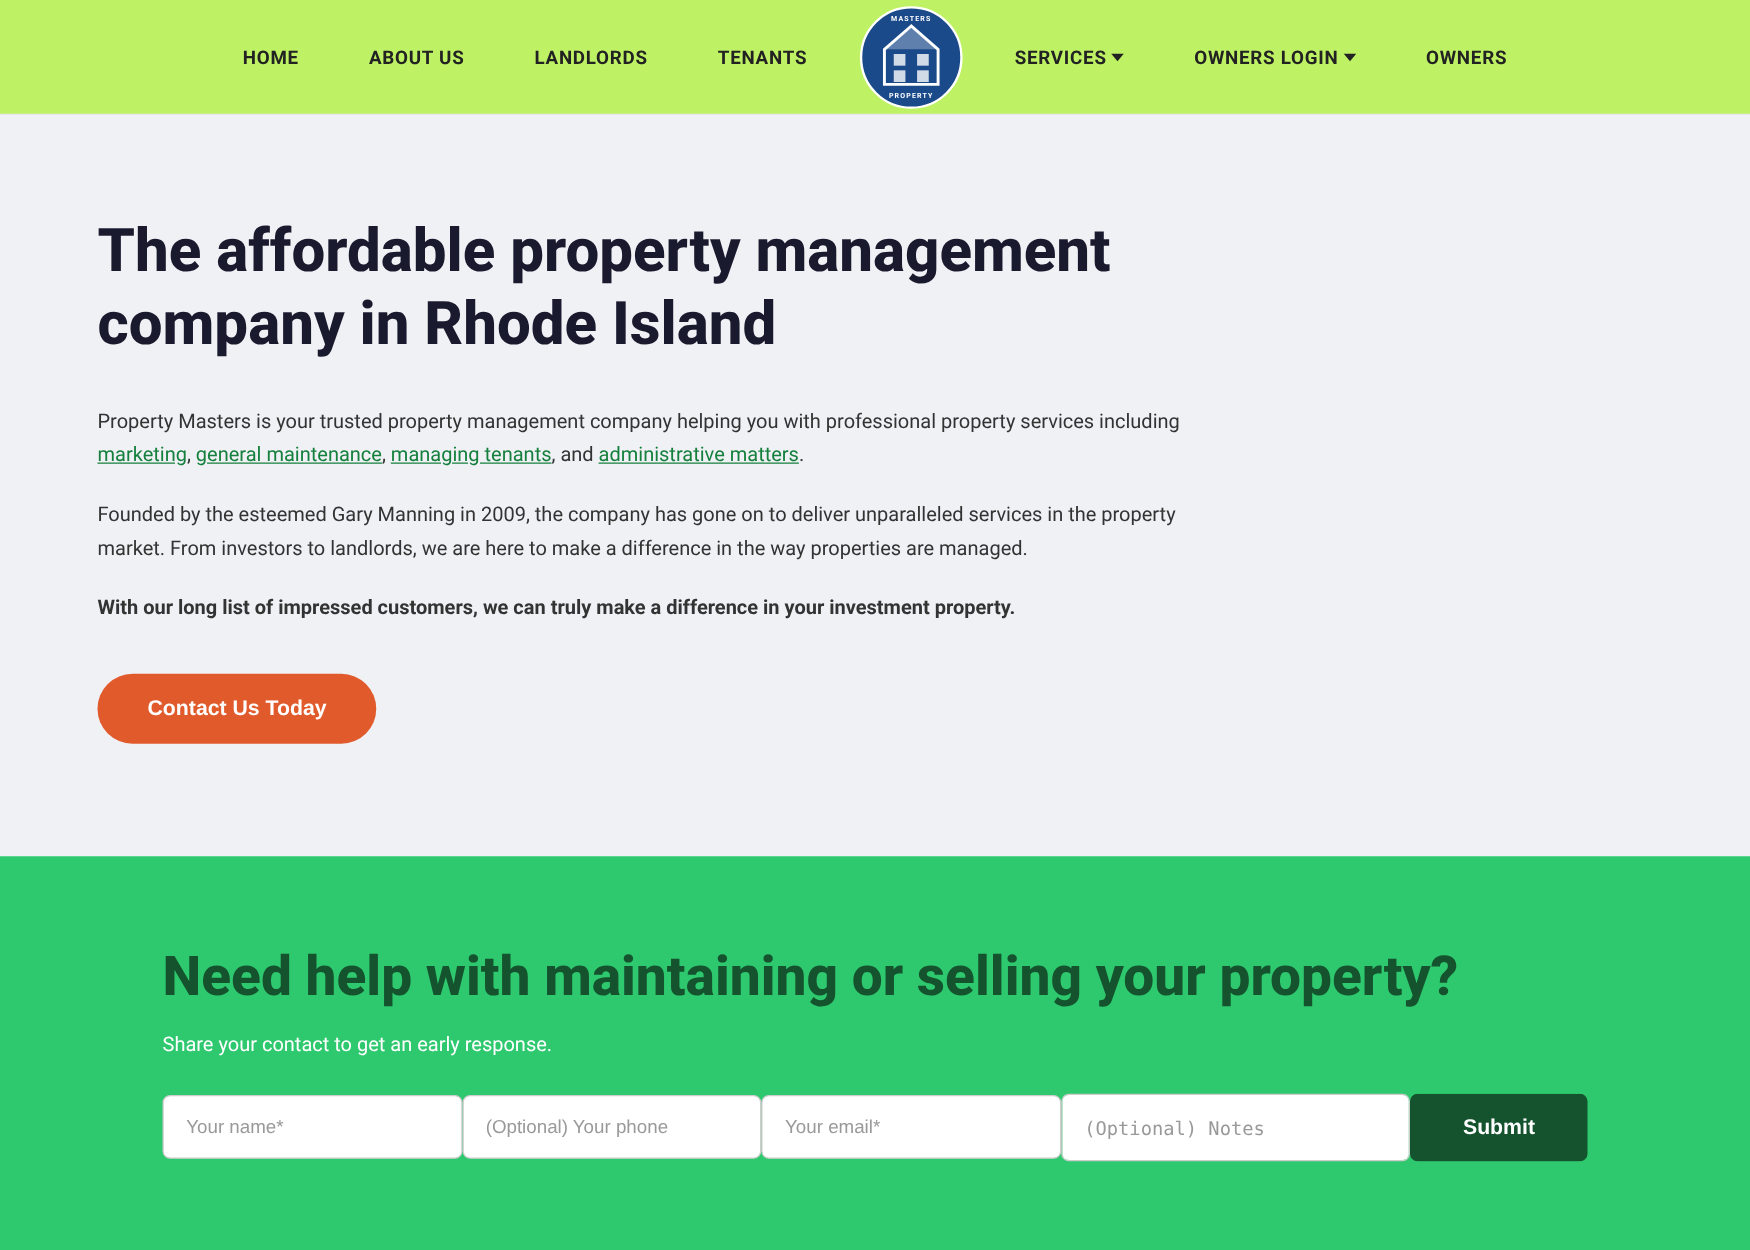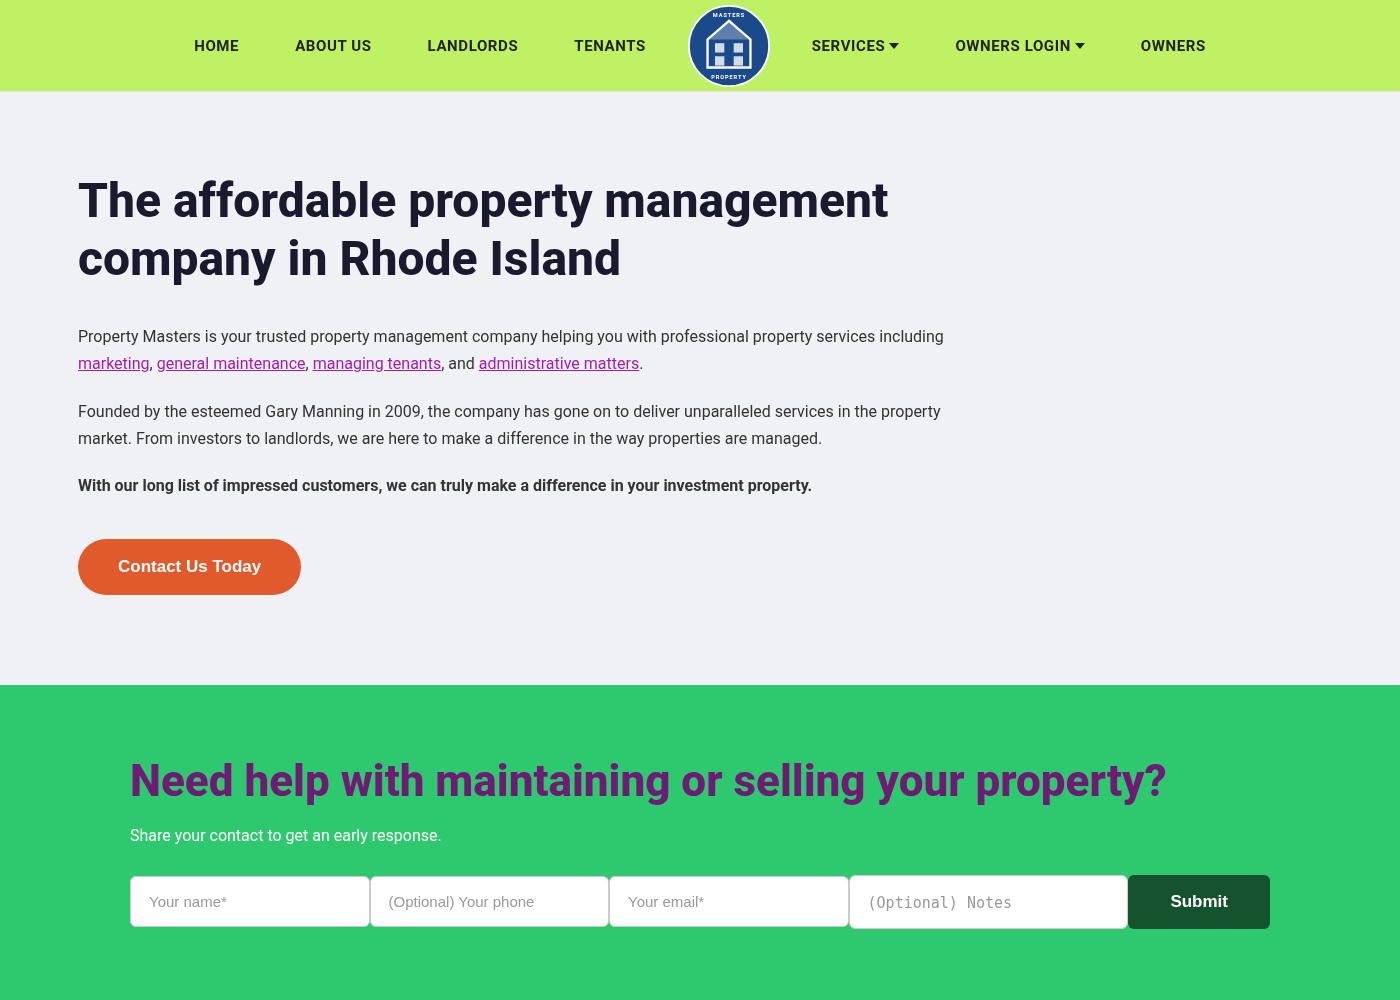--- a/index.html
+++ b/index.html
@@ -92,21 +92,21 @@
 
     .hero p {
       font-size: 16px;
       color: #333;
       line-height: 1.7;
       max-width: 900px;
       margin-bottom: 20px;
     }
 
     .hero p a {
-      color: #a21caf;
+      color: #15803d;
       text-decoration: underline;
     }
 
     .hero p.bold-text {
       font-weight: 700;
       margin-bottom: 40px;
     }
 
     .contact-btn {
       display: inline-block;
@@ -124,21 +124,21 @@
     
     .contact-section {
       background: #2ec86e;
       padding: 70px 130px 80px 130px;
       min-height: 340px;
     }
 
     .contact-section h2 {
       font-size: 44px;
       font-weight: 800;
-      color: #701a75;
+      color: #14532d;
       margin-bottom: 18px;
       line-height: 1.2;
     }
 
     .contact-section .subtitle {
       font-size: 16px;
       color: #fff;
       margin-bottom: 30px;
     }
 

